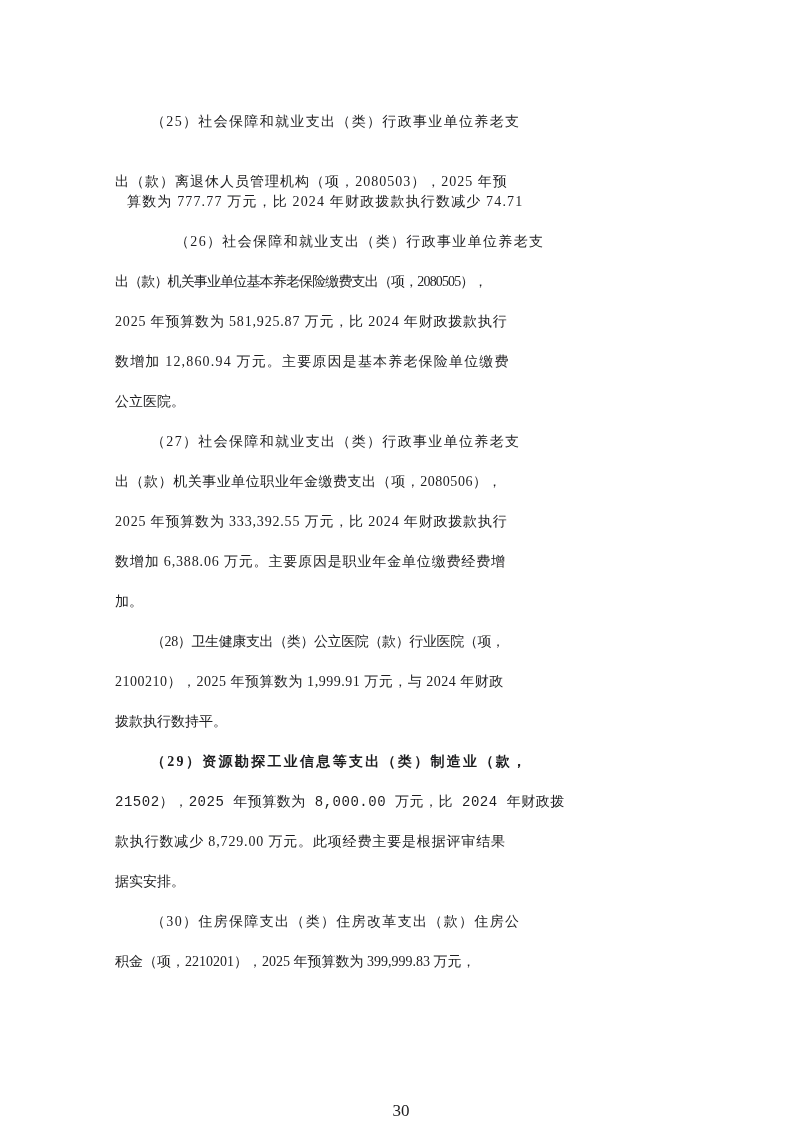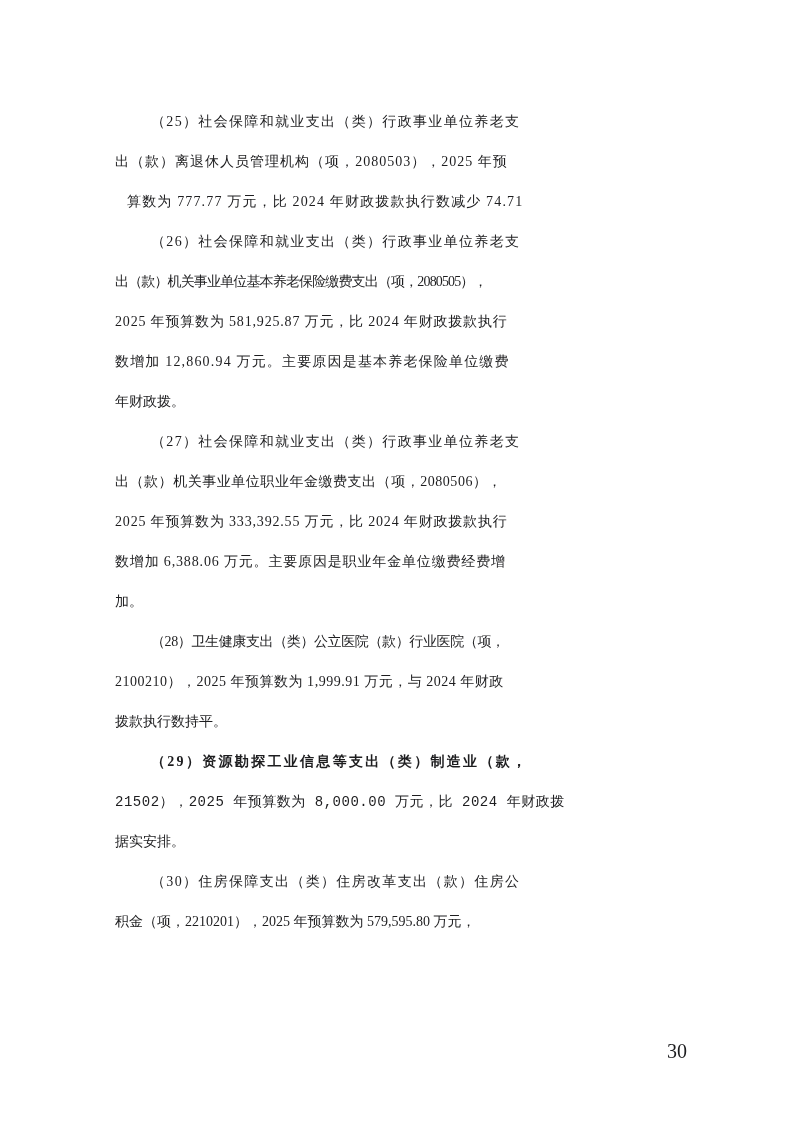--- a/index.html
+++ b/index.html
@@ -32,48 +32,49 @@
   .line.indent {
     padding-left: 36px;
   }
   .line-text {
     display: inline-block;
     white-space: nowrap;
   }
   .page-number {
     position: absolute;
     left: 115px;
-    top: 1040px;
+    top: 1100px;
     width: 572px;
-    text-align: right;
-    font-size: 20px;
+    text-align: center;
+    font-size: 17px;
     line-height: 22px;
   }
 </style>
 </head>
 <body>
 
 <div class="page">
   <div class="text-block">
       <div class="line indent justify"><span class="line-text" style="letter-spacing: 1.33333px;">（25）社会保障和就业支出（类）行政事业单位养老支</span></div>
-      <div class="line justify"><span class="line-text" style="letter-spacing: 1.00806px;">出（款）离退休人员管理机构（项，2080503），2025 年预</span></div>
+      <div class="line justify"><span class="line-text" style="letter-spacing: 1.00806px; margin-top: 20px;">出（款）离退休人员管理机构（项，2080503），2025 年预</span></div>
       <div class="line justify"><span class="line-text" style="letter-spacing: 1.15972px; margin-left: 12px;">算数为 777.77 万元，比 2024 年财政拨款执行数减少 74.71</span></div>
-      <div class="line indent justify"><span class="line-text" style="letter-spacing: 1.33333px;">（26）社会保障和就业支出（类）行政事业单位养老支</span></div>
+      <div class="line indent justify"><span class="line-text" style="letter-spacing: 1.33333px; margin-left: 24px;">（26）社会保障和就业支出（类）行政事业单位养老支</span></div>
       <div class="line justify"><span class="line-text" style="letter-spacing: -0.854839px;">出（款）机关事业单位基本养老保险缴费支出（项，2080505），</span></div>
       <div class="line justify"><span class="line-text" style="letter-spacing: 0.822368px;">2025 年预算数为 581,925.87 万元，比 2024 年财政拨款执行</span></div>
       <div class="line justify"><span class="line-text" style="letter-spacing: 1.17742px;">数增加 12,860.94 万元。主要原因是基本养老保险单位缴费</span></div>
-      <div class="line"><span class="line-text">年财政拨。</span></div>
+      <div class="line"><span class="line-text">公立医院。</span></div>
       <div class="line indent justify"><span class="line-text" style="letter-spacing: 1.33333px;">（27）社会保障和就业支出（类）行政事业单位养老支</span></div>
       <div class="line justify"><span class="line-text" style="letter-spacing: 0.534483px;">出（款）机关事业单位职业年金缴费支出（项，2080506），</span></div>
       <div class="line justify"><span class="line-text" style="letter-spacing: 0.822368px; text-align: right;">2025 年预算数为 333,392.55 万元，比 2024 年财政拨款执行</span></div>
       <div class="line justify"><span class="line-text" style="letter-spacing: 0.83871px;">数增加 6,388.06 万元。主要原因是职业年金单位缴费经费增</span></div>
       <div class="line"><span class="line-text">加。</span></div>
       <div class="line indent justify"><span class="line-text" style="letter-spacing: -0.384615px;">（28）卫生健康支出（类）公立医院（款）行业医院（项，</span></div>
       <div class="line justify"><span class="line-text" style="letter-spacing: 0.506098px;">2100210），2025 年预算数为 1,999.91 万元，与 2024 年财政</span></div>
       <div class="line"><span class="line-text">拨款执行数持平。</span></div>
       <div class="line indent justify"><span class="line-text" style="letter-spacing: 2.30435px; font-weight: bold;">（29）资源勘探工业信息等支出（类）制造业（款，</span></div>
       <div class="line justify"><span class="line-text" style="letter-spacing: 0.51875px; font-family: Liberation Mono, monospace;">21502），2025 年预算数为 8,000.00 万元，比 2024 年财政拨</span></div>
+      <div class="line justify"><span class="line-text" style="letter-spacing: 0.83871px;">款执行数减少 8,729.00 万元。此项经费主要是根据评审结果</span></div>
       <div class="line"><span class="line-text">据实安排。</span></div>
       <div class="line indent justify"><span class="line-text" style="letter-spacing: 1.33333px;">（30）住房保障支出（类）住房改革支出（款）住房公</span></div>
-      <div class="line"><span class="line-text">积金（项，2210201），2025 年预算数为 579,595.80 万元，</span></div>
+      <div class="line"><span class="line-text">积金（项，2210201），2025 年预算数为 399,999.83 万元，</span></div>
     </div>
   <div class="page-number">30</div>
 </div>
 
 </body></html>

